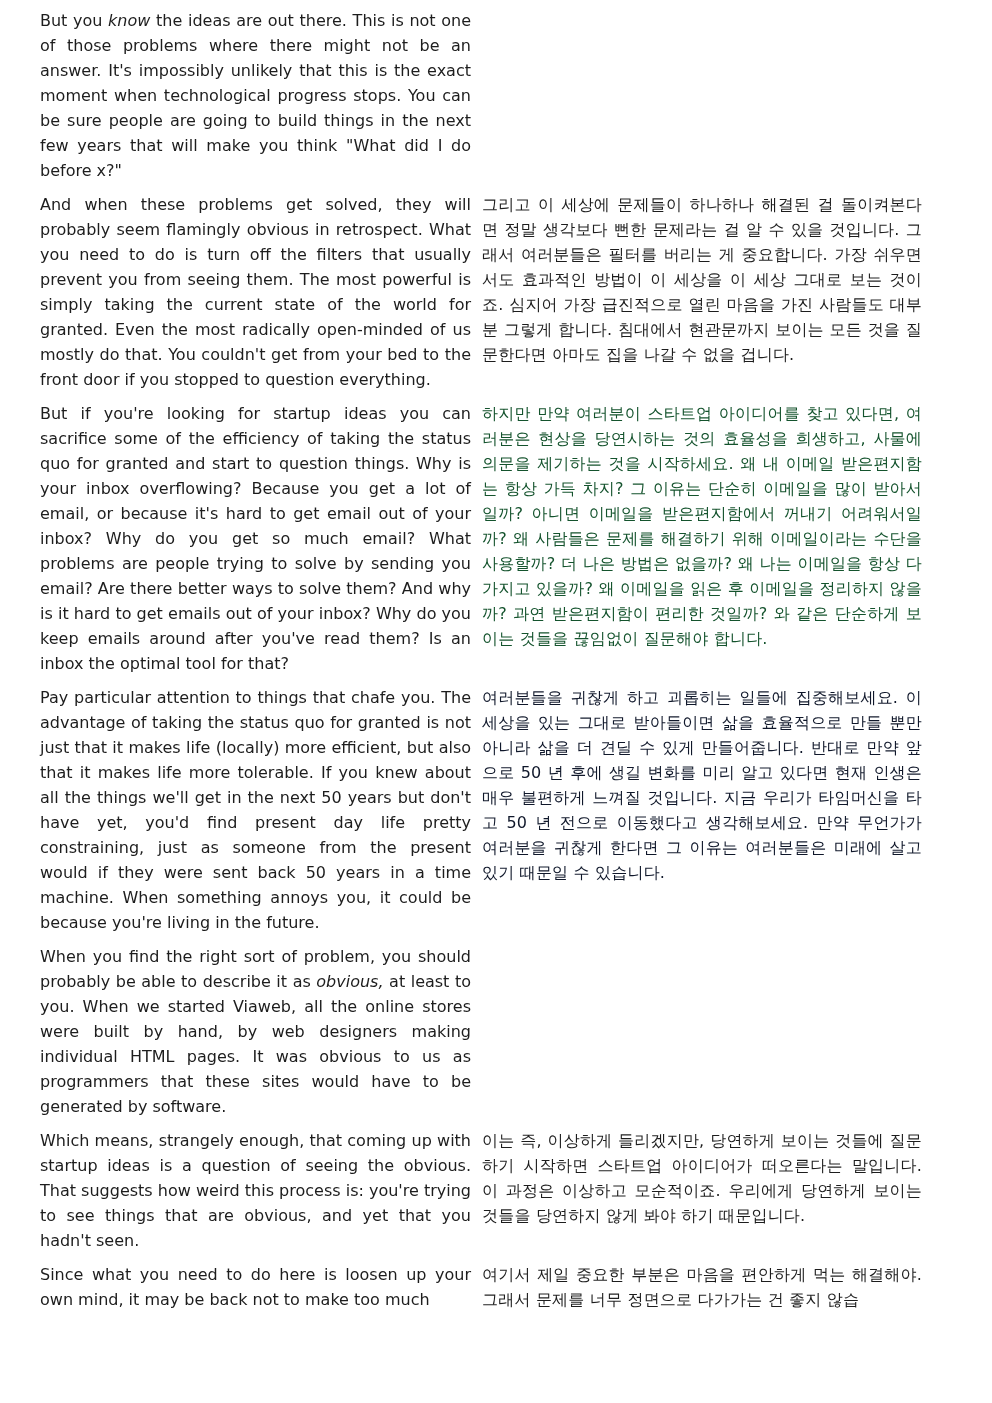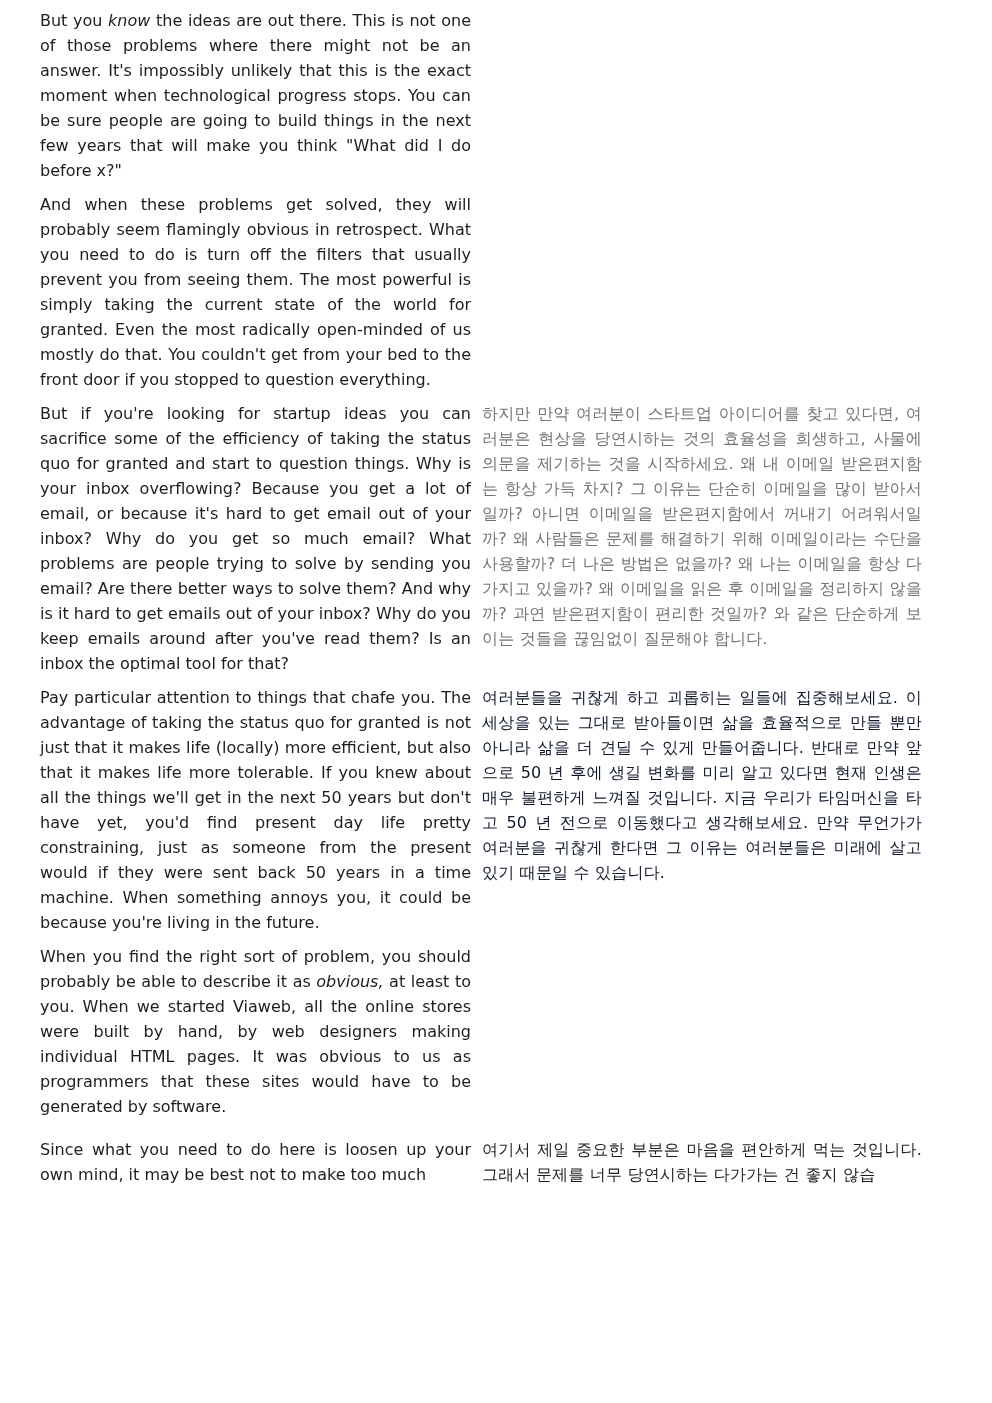--- a/index.html
+++ b/index.html
@@ -45,37 +45,40 @@
 <body style="background: rgb(255, 255, 255);">
 
 <main class="page">
   <section>
   <div class="row">
     <p class="para en" style="color: rgb(29, 29, 29);"><span>But you </span><span class="em">know</span><span> the ideas are out there. This is not one of those problems where there might not be an answer. It's impossibly unlikely that this is the exact moment when technological progress stops. You can be sure people are going to build things in the next few years that will make you think "What did I do before x?"</span></p>
   </div>
 
   <div class="row">
     <p class="para en" style="color: rgb(29, 29, 29);"><span>And when these problems get solved, they will probably seem flamingly obvious in retrospect. What you need to do is turn off the filters that usually prevent you from seeing them. The most powerful is simply taking the current state of the world for granted. Even the most radically open-minded of us mostly do that. You couldn't get from your bed to the front door if you stopped to question everything.</span></p>
+    <p class="para ko" style="color: rgb(29, 29, 29);"><span>그리고 이 세상에 문제들이 하나하나 해결된 걸 돌이켜본다면 정말 생각보다 뻔한 문제라는 걸 알 수 있을 것입니다. 그래서 여러분들은 필터를 버리는 게 중요합니다. 가장 쉬우면서도 효과적인 방법이 이 세상을 이 세상 그대로 보는 것이죠. 심지어 가장 급진적으로 열린 마음을 가진 사람들도 대부분 그렇게 합니다. 침대에서 현관문까지 보이는 모든 것을 질문한다면 아마도 집을 나갈 수 없을 겁니다.</span></p>
   </div>
 
   <div class="row">
     <p class="para en" style="color: rgb(29, 29, 29);"><span>But if you're looking for startup ideas you can sacrifice some of the efficiency of taking the status quo for granted and start to question things. Why is your inbox overflowing? Because you get a lot of email, or because it's hard to get email out of your inbox? Why do you get so much email? What problems are people trying to solve by sending you email? Are there better ways to solve them? And why is it hard to get emails out of your inbox? Why do you keep emails around after you've read them? Is an inbox the optimal tool for that?</span></p>
-    <p class="para ko" style="color: #737373;"><span>하지만 만약 여러분이 스타트업 아이디어를 찾고 있다면, 여러분은 현상을 당연시하는 것의 효율성을 희생하고, 사물에 의문을 제기하는 것을 시작하세요. 왜 내 이메일 받은편지함는 항상 가득 차지? 그 이유는 단순히 이메일을 많이 받아서일까? 아니면 이메일을 받은편지함에서 꺼내기 어려워서일까? 왜 사람들은 문제를 해결하기 위해 이메일이라는 수단을 사용할까? 더 나은 방법은 없을까? 왜 나는 이메일을 항상 다 가지고 있을까? 왜 이메일을 읽은 후 이메일을 정리하지 않을까? 과연 받은편지함이 편리한 것일까? 와 같은 단순하게 보이는 것들을 끊임없이 질문해야 합니다.</span></p>
+    <p class="para ko" style="color: #14532d;"><span>하지만 만약 여러분이 스타트업 아이디어를 찾고 있다면, 여러분은 현상을 당연시하는 것의 효율성을 희생하고, 사물에 의문을 제기하는 것을 시작하세요. 왜 내 이메일 받은편지함는 항상 가득 차지? 그 이유는 단순히 이메일을 많이 받아서일까? 아니면 이메일을 받은편지함에서 꺼내기 어려워서일까? 왜 사람들은 문제를 해결하기 위해 이메일이라는 수단을 사용할까? 더 나은 방법은 없을까? 왜 나는 이메일을 항상 다 가지고 있을까? 왜 이메일을 읽은 후 이메일을 정리하지 않을까? 과연 받은편지함이 편리한 것일까? 와 같은 단순하게 보이는 것들을 끊임없이 질문해야 합니다.</span></p>
   </div>
 
   <div class="row">
     <p class="para en" style="color: rgb(29, 29, 29);"><span>Pay particular attention to things that chafe you. The advantage of taking the status quo for granted is not just that it makes life (locally) more efficient, but also that it makes life more tolerable. If you knew about all the things we'll get in the next 50 years but don't have yet, you'd find present day life pretty constraining, just as someone from the present would if they were sent back 50 years in a time machine. When something annoys you, it could be because you're living in the future.</span></p>
     <p class="para ko" style="color: #0f172a;"><span>여러분들을 귀찮게 하고 괴롭히는 일들에 집중해보세요. 이 세상을 있는 그대로 받아들이면 삶을 효율적으로 만들 뿐만 아니라 삶을 더 견딜 수 있게 만들어줍니다. 반대로 만약 앞으로 50 년 후에 생길 변화를 미리 알고 있다면 현재 인생은 매우 불편하게 느껴질 것입니다. 지금 우리가 타임머신을 타고 50 년 전으로 이동했다고 생각해보세요. 만약 무언가가 여러분을 귀찮게 한다면 그 이유는 여러분들은 미래에 살고 있기 때문일 수 있습니다.</span></p>
   </div>
 
   <div class="row">
     <p class="para en" style="color: rgb(29, 29, 29);"><span>When you find the right sort of problem, you should probably be able to describe it as </span><span class="em">obvious,</span><span> at least to you. When we started Viaweb, all the online stores were built by hand, by web designers making individual HTML pages. It was obvious to us as programmers that these sites would have to be generated by software.</span></p>
   </div>
 
   <div class="row">
+    <p class="para en" style="color: rgb(29, 29, 29);"><span>Which means, strangely enough, that coming up with startup ideas is a question of seeing the obvious. That suggests how weird this process is: you're trying to see things that are obvious, and yet that you hadn't seen.</span></p>
+    <p class="para ko" style="color: rgb(29, 29, 29);"><span>이는 즉, 이상하게 들리겠지만, 당연하게 보이는 것들에 질문하기 시작하면 스타트업 아이디어가 떠오른다는 말입니다. 이 과정은 이상하고 모순적이죠. 우리에게 당연하게 보이는 것들을 당연하지 않게 봐야 하기 때문입니다.</span></p>
   </div>
 
   <div class="row">
-    <p class="para en" style="color: rgb(29, 29, 29);"><span>Since what you need to do here is loosen up your own mind, it may be best not to make too much</span></p>
-    <p class="para ko" style="color: rgb(29, 29, 29);"><span>여기서 제일 중요한 부분은 마음을 편안하게 먹는 것입니다. 그래서 문제를 너무 당연시하는 다가가는 건 좋지 않습</span></p>
+    <p class="para en" style="color: rgb(29, 29, 29);"><span>Since what you need to do here is loosen up your own mind, it may be back not to make too much</span></p>
+    <p class="para ko" style="color: rgb(29, 29, 29);"><span>여기서 제일 중요한 부분은 마음을 편안하게 먹는 해결해야. 그래서 문제를 너무 정면으로 다가가는 건 좋지 않습</span></p>
   </div>
 </section>
 </main>
 
 </body></html>

